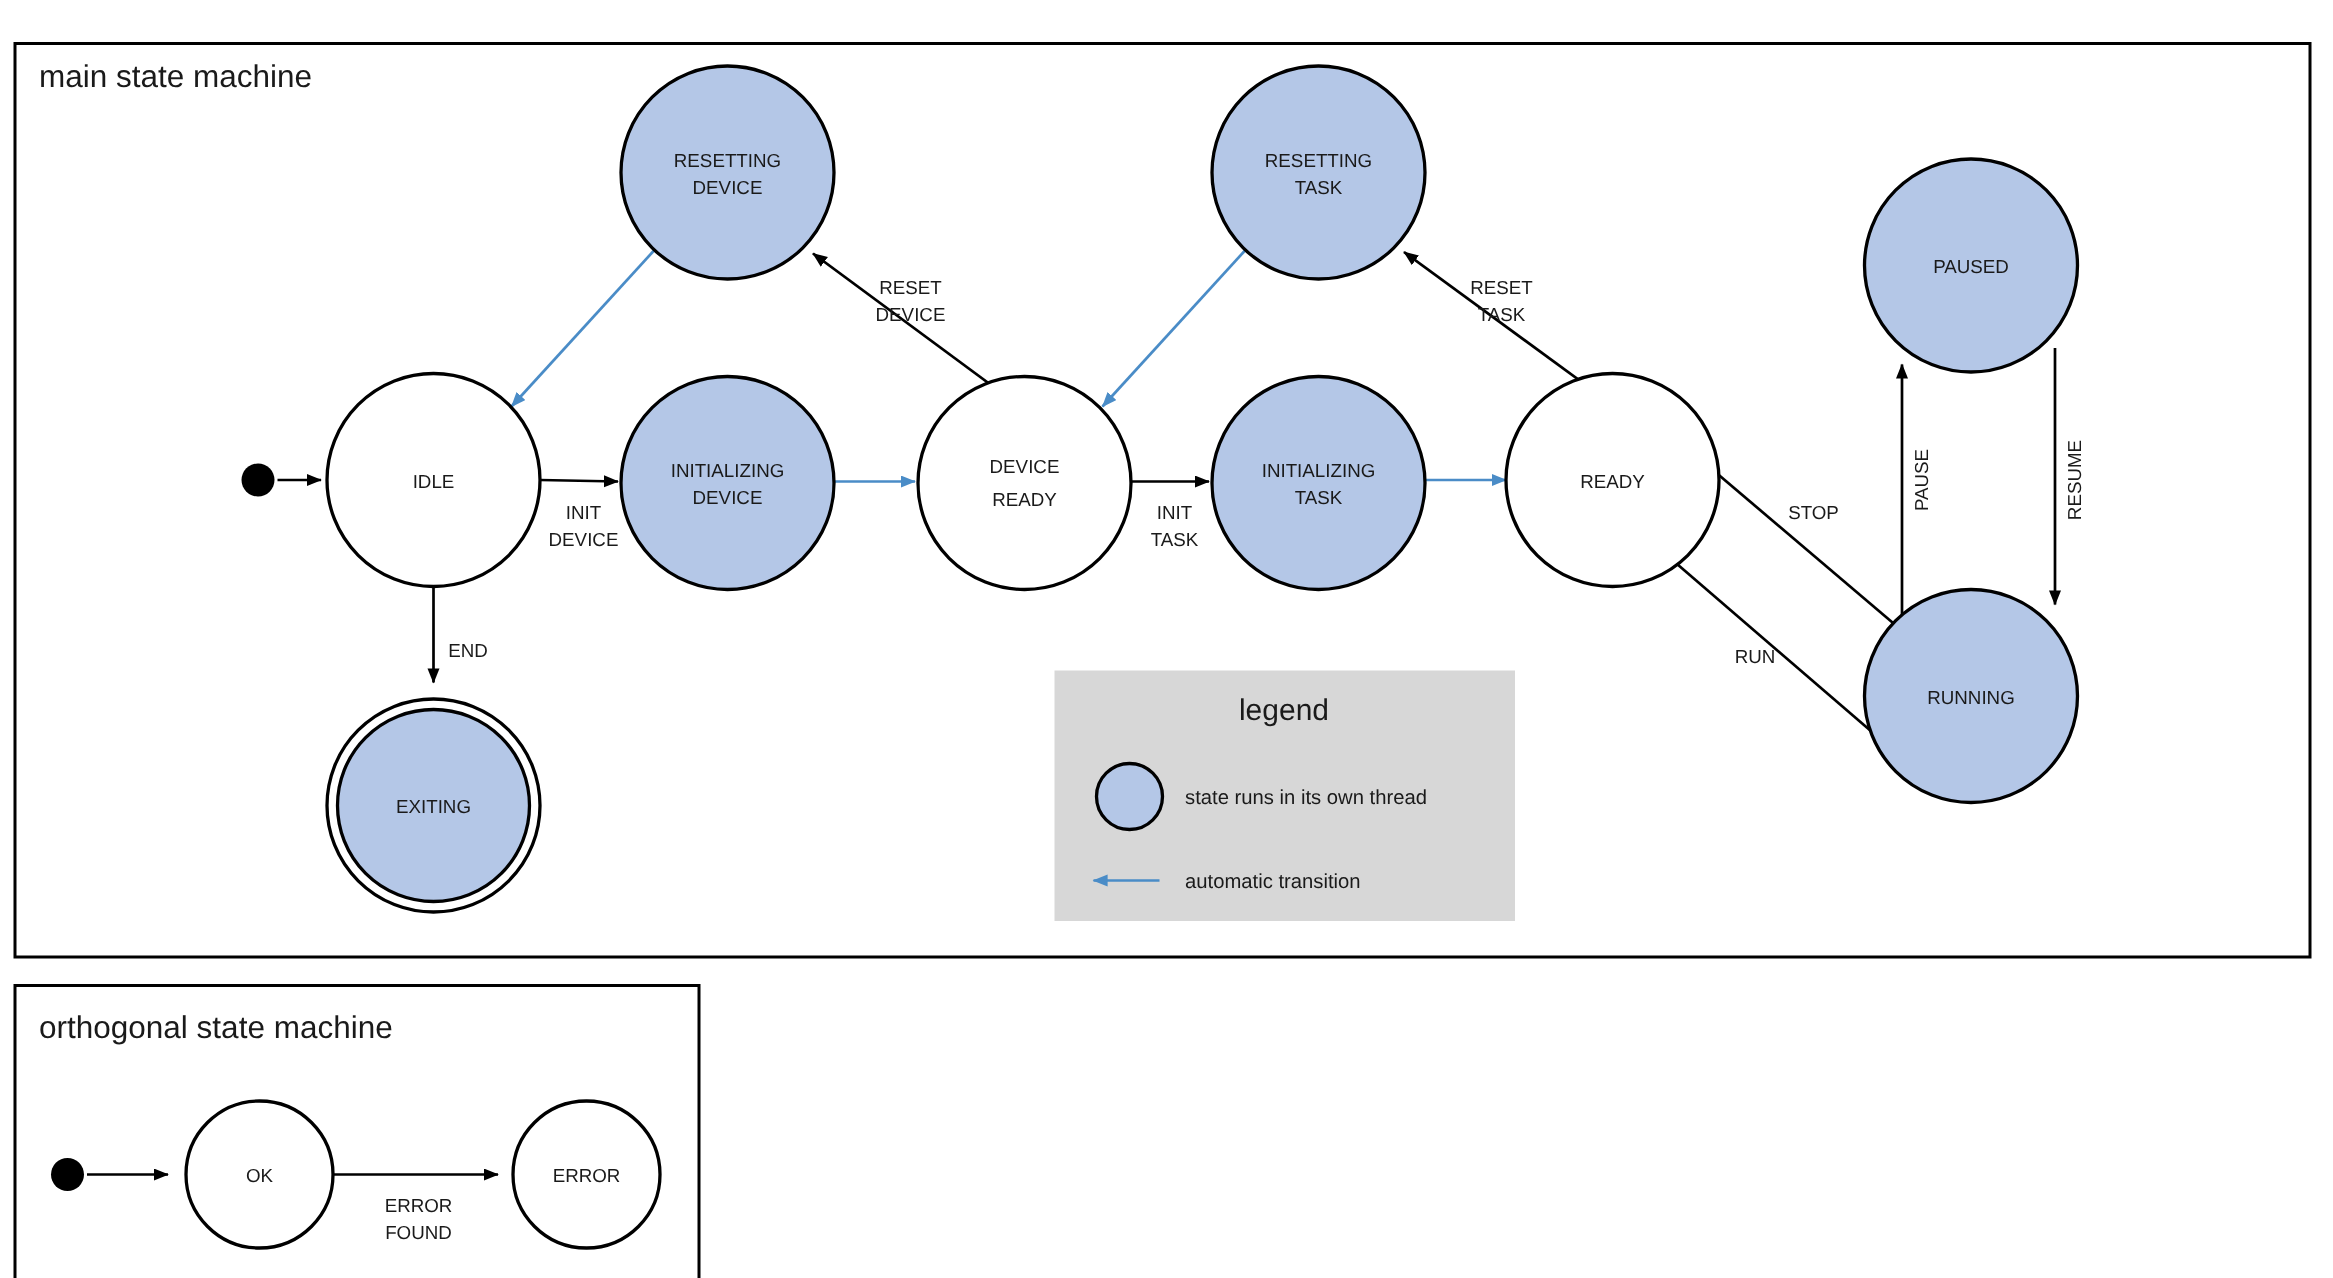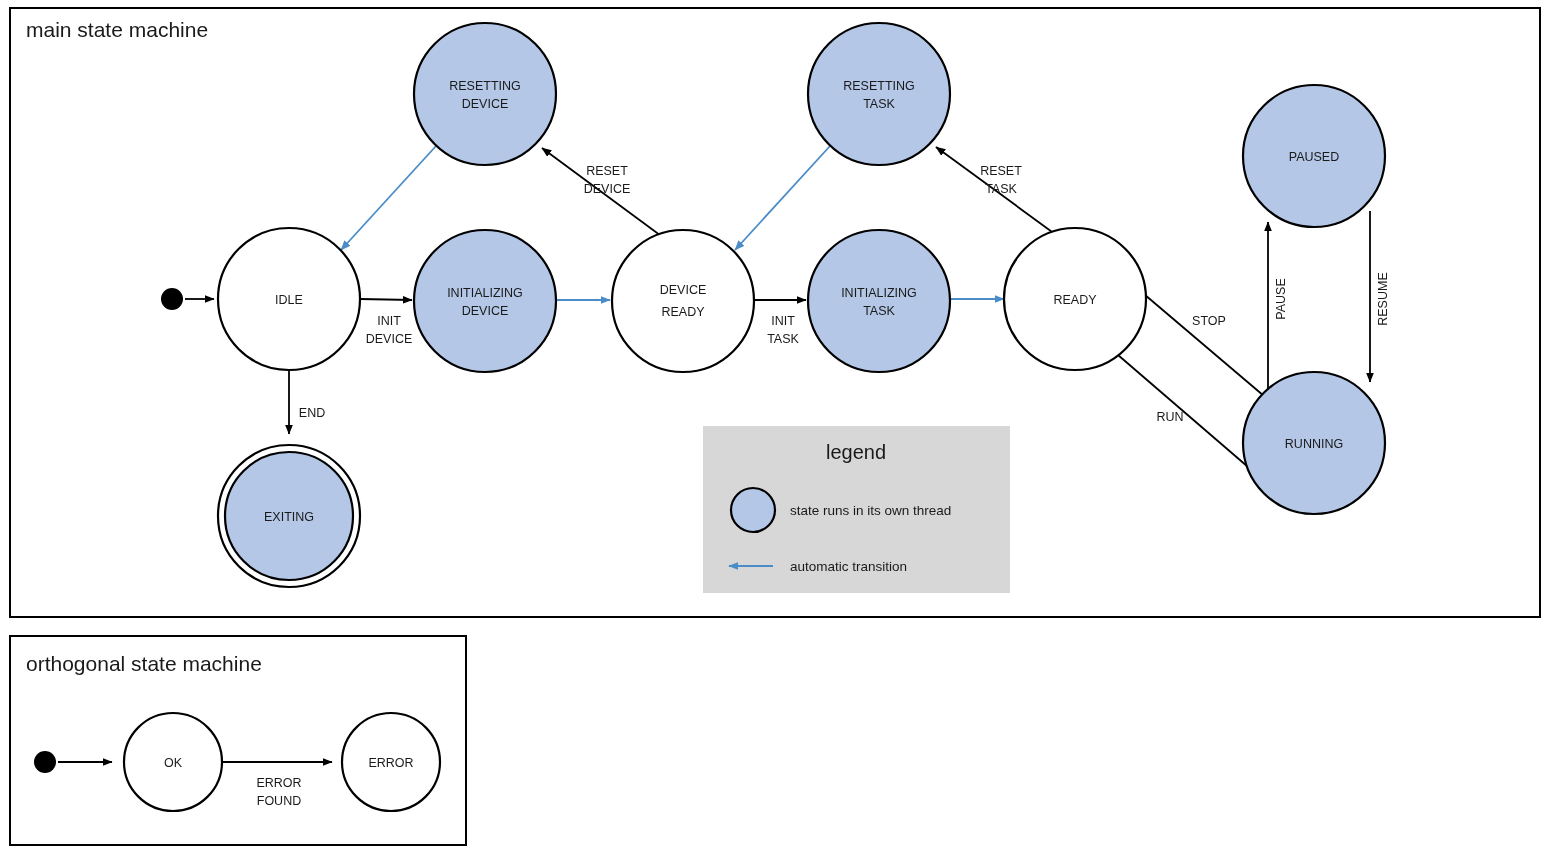--- a/index.html
+++ b/index.html
@@ -10,20 +10,21 @@
   body {
     width: 1555px;
     height: 852px;
     font-family: "Liberation Sans", sans-serif;
     overflow: hidden;
   }
   #diagram-root {
     position: relative;
     width: 1555px;
     height: 633px;
+    margin-top: 21px;
   }
   svg#state-diagram {
     display: block;
     width: 1555px;
     height: 852px;
   }
   .frame-rect {
     fill: #ffffff;
     stroke: #000000;
     stroke-width: 2;

